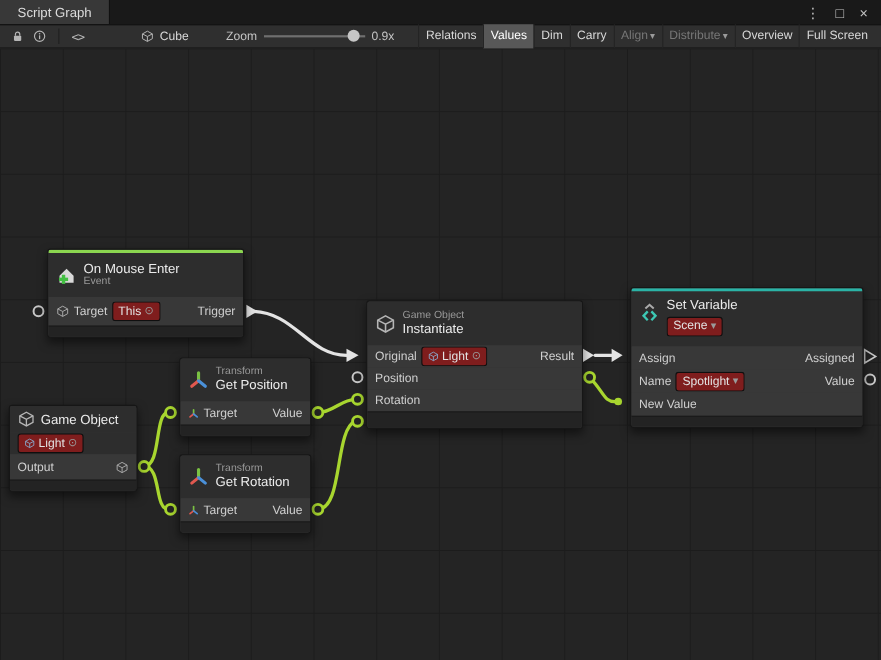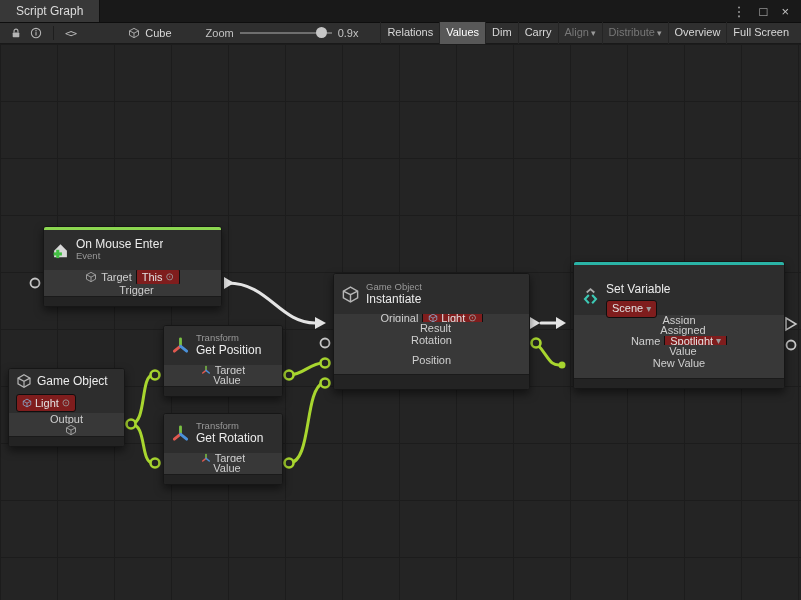--- a/index.html
+++ b/index.html
@@ -41,36 +41,36 @@
   .tri-hollow{fill:none;stroke:#c8c8c8;stroke-width:1.5;}
   .dot-green{fill:#a8d62f;}
   
   .node{position:absolute;background:#383838;border:1px solid #161616;border-radius:3px;
         box-shadow:0 4px 9px rgba(0,0,0,.5);z-index:3;overflow:hidden;}
   .accent{height:3px;}
   .header{box-sizing:border-box;display:flex;align-items:center;gap:6px;padding:0 7px;background:#2d2d2d;}
   .titles{display:flex;flex-direction:column;line-height:1.15;overflow:hidden;}
   .title{font-size:12px;color:#ececec;white-space:nowrap;}
   .cat{font-size:9.5px;color:#999;white-space:nowrap;}
-  .row{display:flex;align-items:center;justify-content:space-between;padding:0 7px;background:#383838;flex-direction:column;}
+  .row{display:flex;align-items:center;justify-content:space-between;padding:0 7px;background:#383838;}
   .row .l{display:flex;align-items:center;gap:4px;white-space:nowrap;overflow:hidden;}
   .row .r{display:flex;align-items:center;gap:4px;white-space:nowrap;margin-left:8px;}
   .label{font-size:11px;color:#cfcfcf;}
   .footer{height:9px;background:#232323;border-top:1px solid #1a1a1a;}
   .chip{display:inline-flex;align-items:center;gap:3px;background:#7f1d1d;border:1px solid #0f0f0f;border-radius:3px;
         height:16px;padding:0 5px;font-size:11px;color:#e2e2e2;cursor:default;}
   .chip .glyph{color:#9a9a9a;font-size:10px;line-height:1;}
   .node-event .header{height:40px;}
   .node-event .row{height:26px;}
   .node-fn .header{height:39px;}
   .node-fn .row{height:21px;}
   .node-inst .header{height:40px;}
   .node-inst .row{height:20px;}
   .node-inst .footer{height:14px;}
-  .node-setvar .header{height:50px;align-items:flex-start;padding-top:18px;}
+  .node-setvar .header{height:50px;align-items:flex-start;padding-top:6px;}
   .node-setvar .row{height:21px;}
   .node-go .trow{height:24px;display:flex;align-items:center;gap:5px;padding:0 7px;background:#2d2d2d;}
   .node-go .chiprow{height:20px;display:flex;align-items:center;padding:0 7px;background:#2d2d2d;}
   .node-go .row{height:23px;}
   .i10{width:10px;height:10px;flex:none;}
   .i12{width:12px;height:12px;flex:none;}
   .i16{width:16px;height:16px;flex:none;}
   .i19{width:19px;height:19px;flex:none;}
 </style>
 </head>
@@ -319,26 +319,26 @@
           <span>Light</span>
           <span class="glyph">⊙</span>
         </span>
       </div>
       <div class="r">
           <span class="label">Result</span>
         </div>
     </div>
     <div class="row">
       <div class="l">
+          <span class="label">Position</span>
+        </div>
+    </div>
+    <div class="row">
+      <div class="l">
           <span class="label">Rotation</span>
-        </div>
-    </div>
-    <div class="row">
-      <div class="l">
-          <span class="label">Position</span>
         </div>
     </div>
     <div class="footer"></div>
   </div>
 
   <div class="node node-setvar" style="left:573px;top:261px;width:210px;">
     <div class="accent" style="background:#2ab3a6;"></div>
     <div class="header">
       <svg class="i19" style="margin-top:4px">
           <use href="#i-var"></use>

